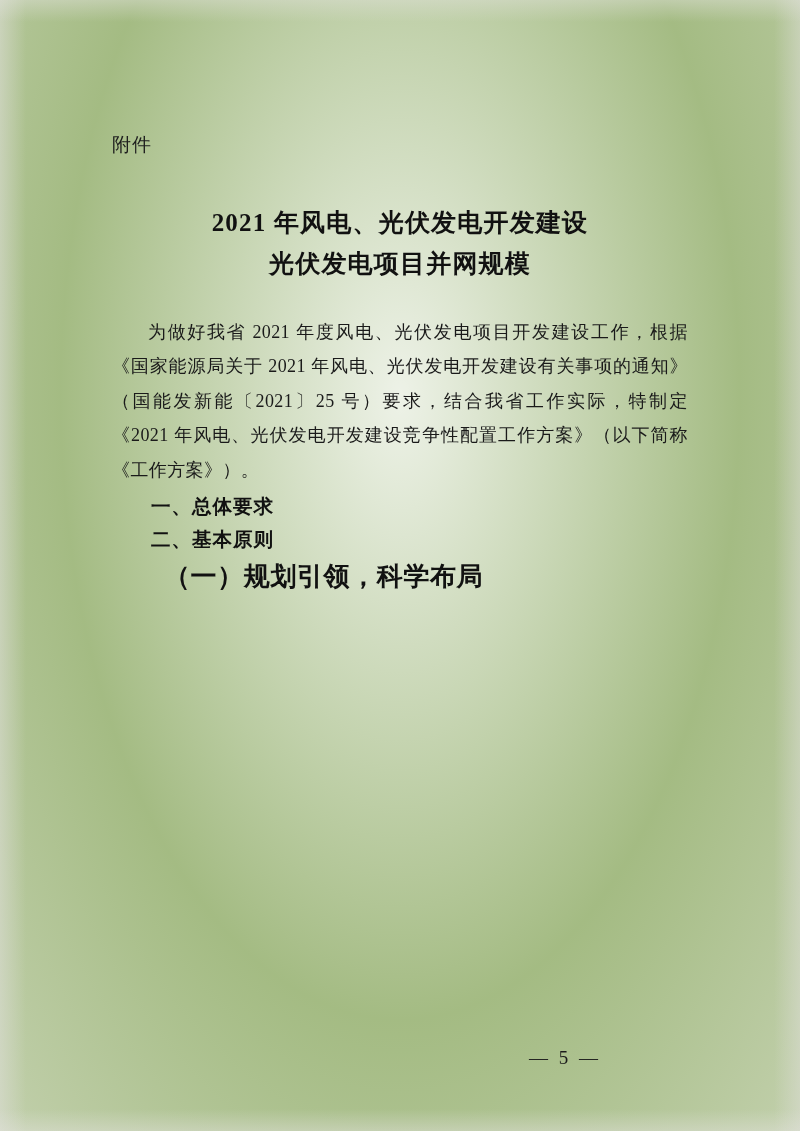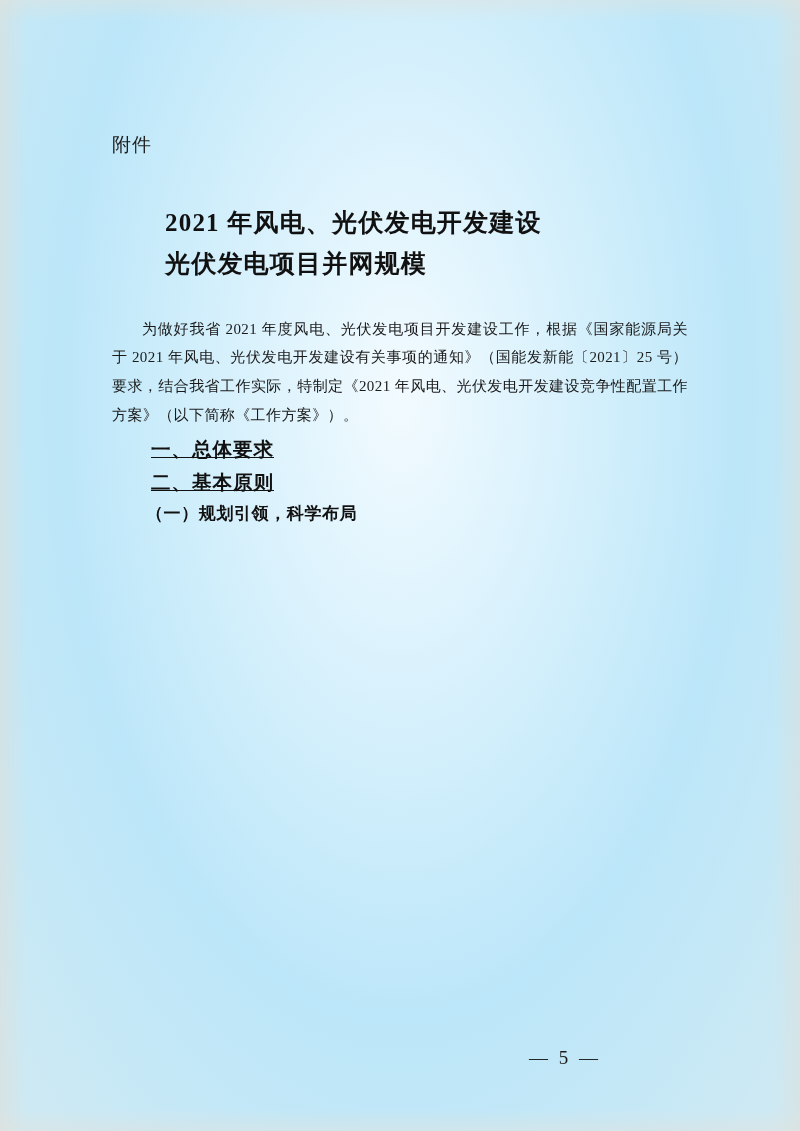--- a/index.html
+++ b/index.html
@@ -11,21 +11,21 @@
     width: 800px;
     height: 1131px;
     font-family: "Liberation Serif", "DejaVu Serif", serif;
     color: #1b1b1b;
     position: relative;
     overflow: hidden;
   }
   .page {
     position: absolute;
     inset: 0;
-    background: #7dd3fc;
+    background: #4d7c0f;
   }
   .paper-tone {
     position: absolute;
     inset: 0;
     background:
       radial-gradient(ellipse at 50% 35%, rgba(255,255,255,0.9) 0%, rgba(250,250,246,0.5) 60%, rgba(243,243,238,0.7) 100%);
     pointer-events: none;
   }
   .content {
     position: absolute;
@@ -34,52 +34,52 @@
     width: 576px;
   }
   .attachment-label {
     font-size: 19px;
     letter-spacing: 1px;
     color: #1d1d1d;
     margin-bottom: 44px;
     font-family: "Liberation Serif", "DejaVu Serif", serif;
   }
   .doc-title {
+    text-align: center;
     font-size: 25px;
     font-weight: bold;
     letter-spacing: 1.2px;
     line-height: 1.65;
     color: #111111;
     margin: 0 auto 30px auto;
     width: 470px;
   }
   .doc-title .line {
     display: block;
   }
   p.para {
-    font-size: 15px;
+    font-size: 18px;
     line-height: 1.92;
     margin: 0 0 2px 0;
     text-align: justify;
     text-justify: inter-ideograph;
     text-indent: 2em;
     letter-spacing: 0.4px;
     color: #1a1a1a;
   }
   h2.section {
     font-size: 19.5px;
     font-weight: bold;
     margin: 6px 0 2px 0;
     text-indent: 2em;
     letter-spacing: 1px;
     color: #111111;
-    text-decoration: underline;
   }
   h3.subsection {
-    font-size: 17px;
+    font-size: 26px;
     font-weight: bold;
     margin: 6px 0 2px 0;
     text-indent: 2em;
     letter-spacing: 0.6px;
     color: #111111;
     font-family: Liberation Serif, serif;
   }
   .page-number {
     position: absolute;
     left: 0;

